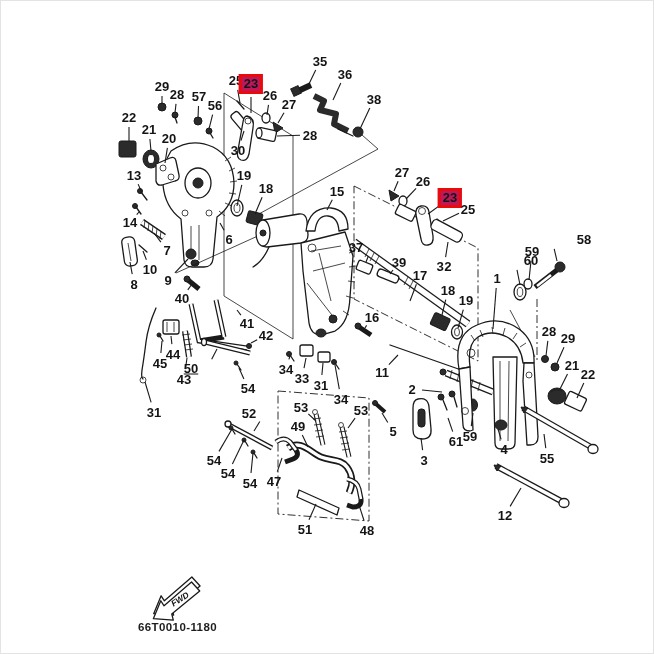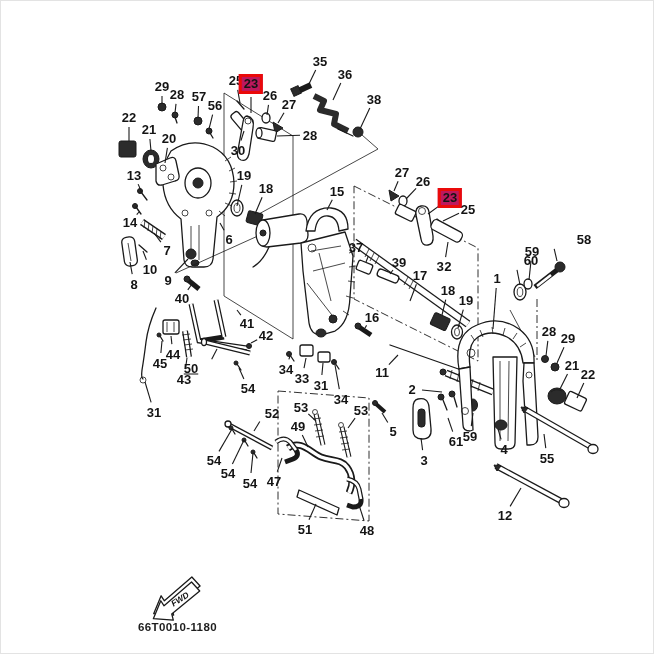--- a/index.html
+++ b/index.html
@@ -477,21 +477,21 @@
       <div class="part-label" style="left: 548px; top: 330px;">28</div>
       <div class="part-label" style="left: 567px; top: 337px;">29</div>
       <div class="part-label" style="left: 246px; top: 322px;">41</div>
       <div class="part-label" style="left: 265px; top: 334px;">42</div>
       <div class="part-label" style="left: 172px; top: 353px;">44</div>
       <div class="part-label" style="left: 159px; top: 362px;">45</div>
       <div class="part-label" style="left: 183px; top: 378px;">43</div>
       <div class="part-label" style="left: 190px; top: 367px; text-decoration: underline;">50</div>
       <div class="part-label" style="left: 247px; top: 387px;">54</div>
       <div class="part-label" style="left: 153px; top: 411px;">31</div>
-      <div class="part-label" style="left: 271px; top: 412px; text-align: right;">52</div>
+      <div class="part-label" style="left: 248px; top: 412px; text-align: right;">52</div>
       <div class="part-label" style="left: 213px; top: 459px;">54</div>
       <div class="part-label" style="left: 227px; top: 472px;">54</div>
       <div class="part-label" style="left: 249px; top: 482px;">54</div>
       <div class="part-label" style="left: 273px; top: 480px;">47</div>
       <div class="part-label" style="left: 285px; top: 368px;">34</div>
       <div class="part-label" style="left: 301px; top: 377px;">33</div>
       <div class="part-label" style="left: 320px; top: 384px;">31</div>
       <div class="part-label" style="left: 340px; top: 398px;">34</div>
       <div class="part-label" style="left: 300px; top: 406px;">53</div>
       <div class="part-label" style="left: 360px; top: 409px;">53</div>

